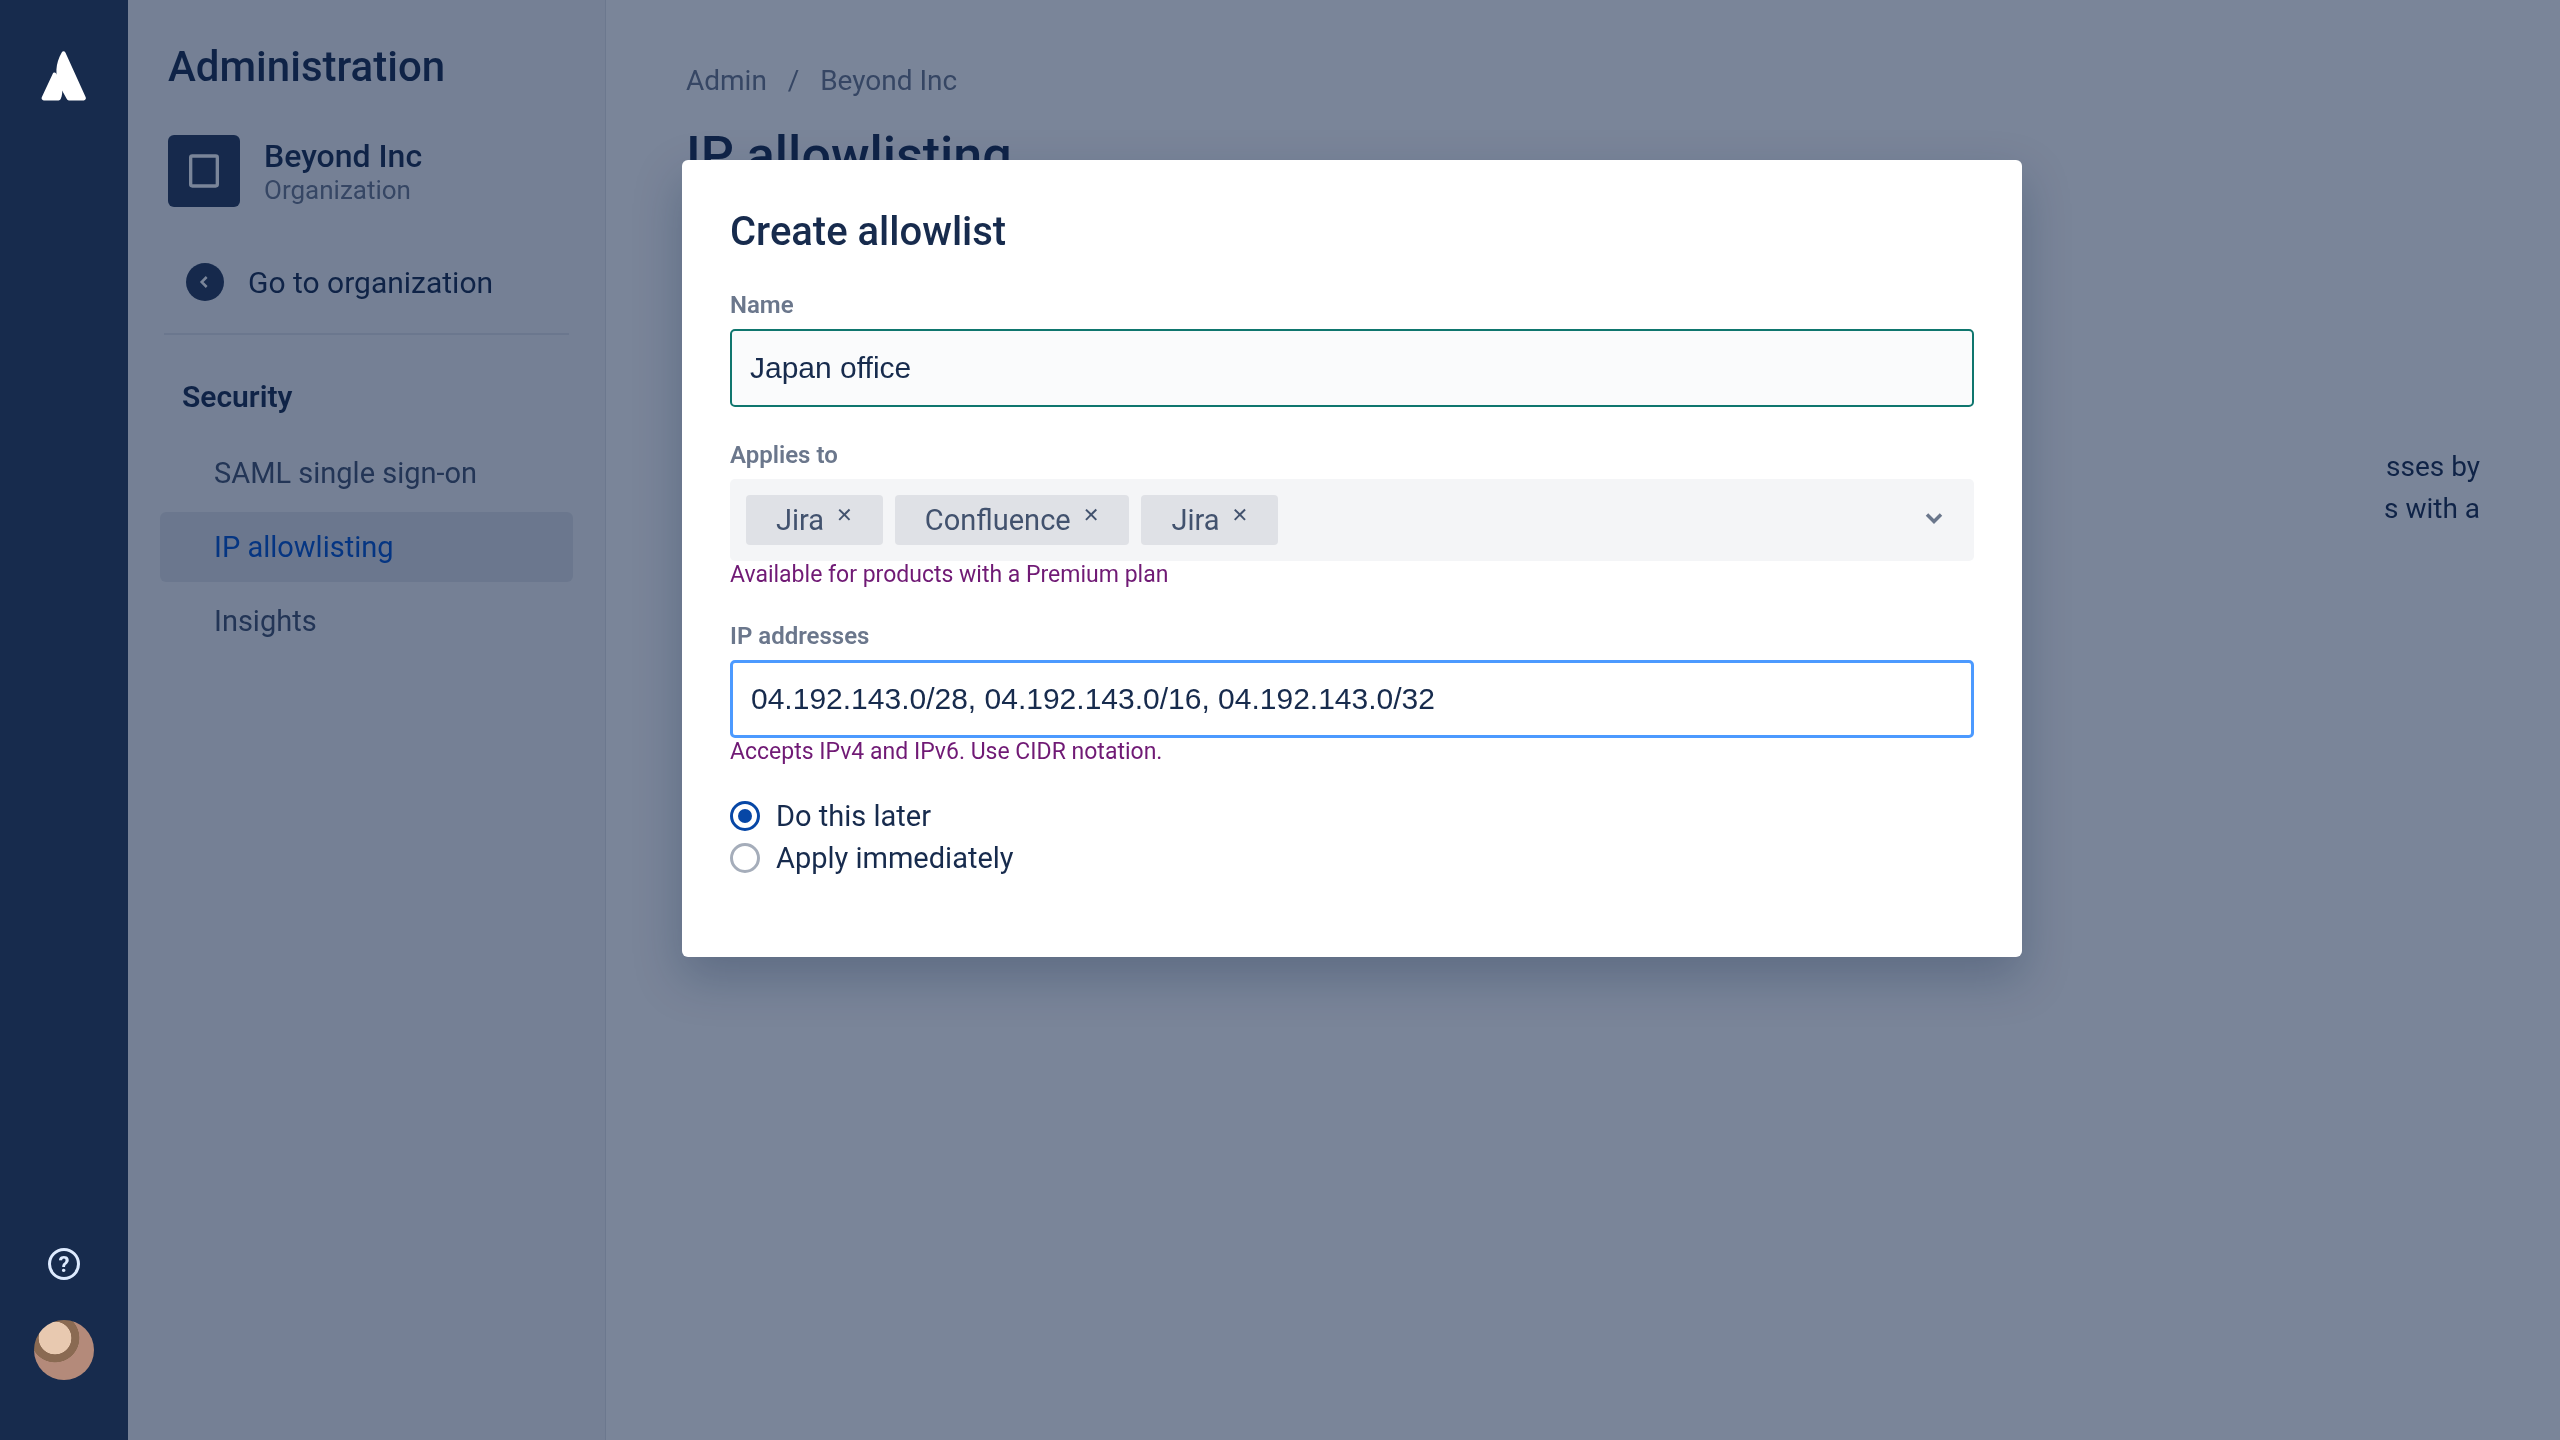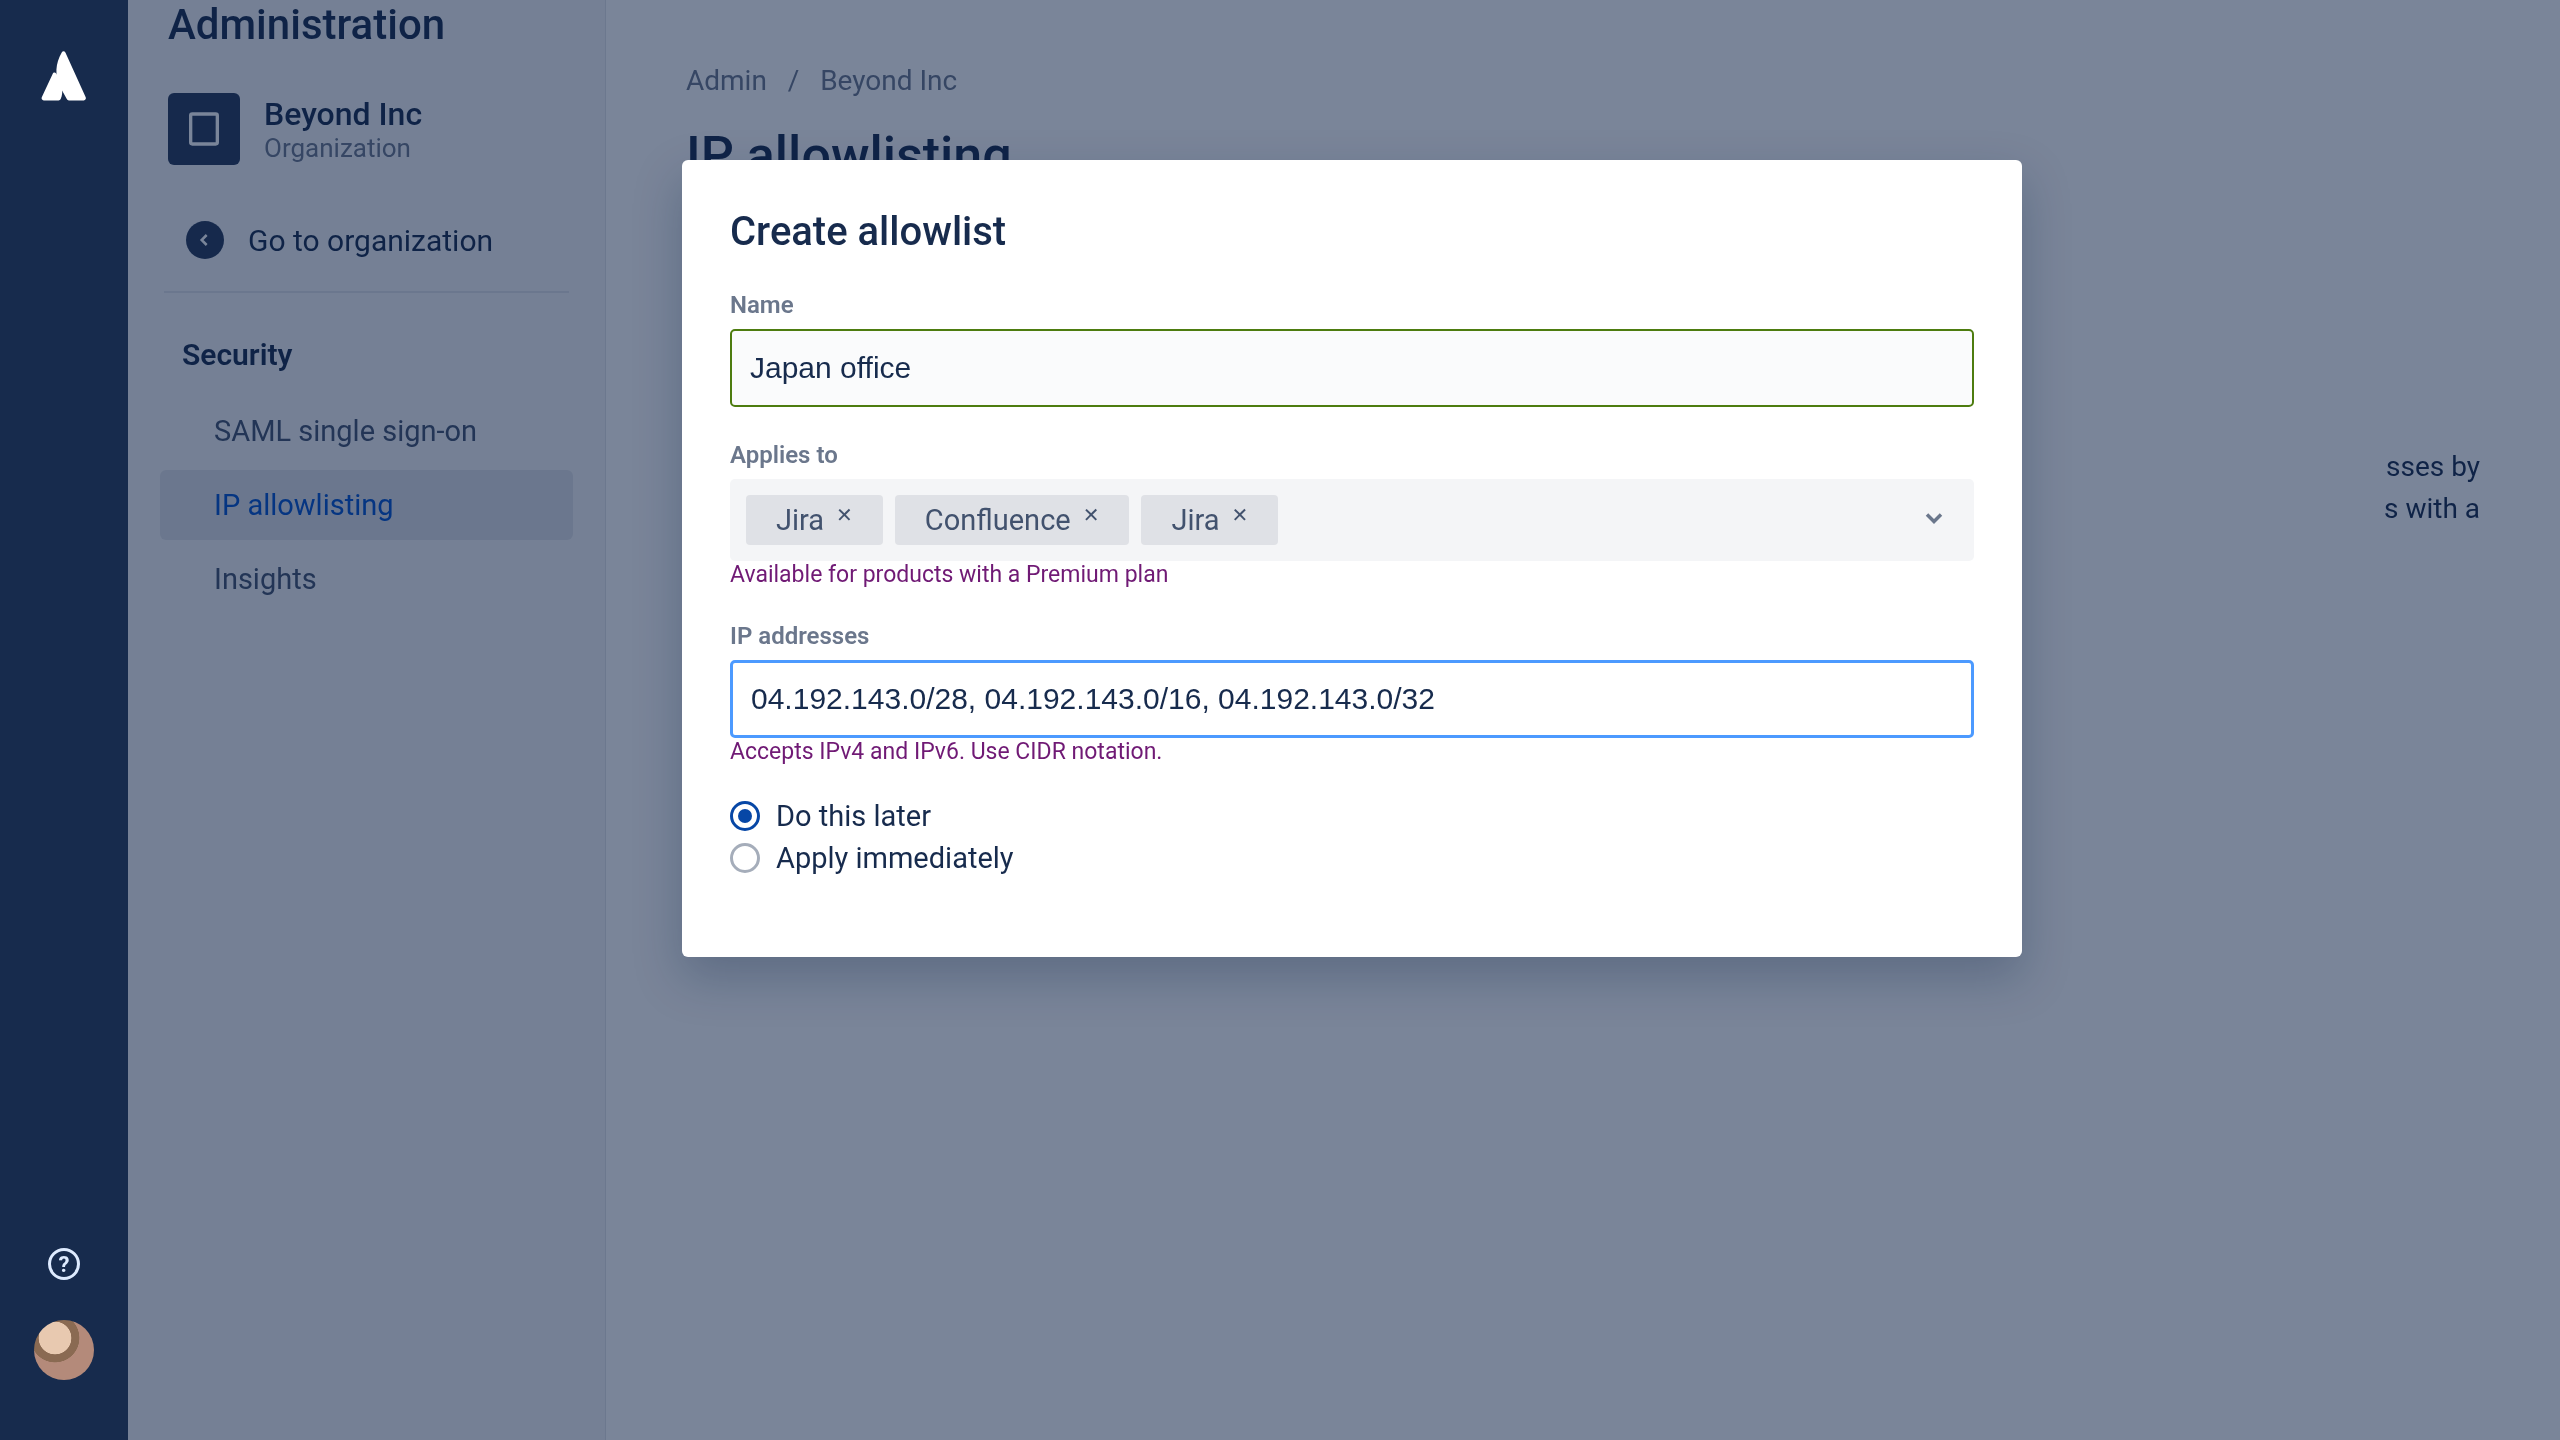--- a/index.html
+++ b/index.html
@@ -22,20 +22,21 @@
   }
   .rail-avatar {
     width: 60px; height: 60px; border-radius: 50%;
     background: radial-gradient(circle at 35% 30%, #e8c9b0 0 28%, #8a6a52 29% 42%, #b48a7a 43% 100%);
   }
 
   
   .sidebar {
     position: absolute; left: 128px; top: 0; width: 478px; height: 100%;
     background: #F4F5F7; border-right: 1px solid rgba(9,30,66,.08);
+    padding-top: 42px;
   }
   .sb-title { font-size: 42px; font-weight: 500; color: #172B4D; padding-left: 40px; margin-bottom: 44px; }
   .sb-org {
     display:flex; align-items:center; gap:24px; padding-left:40px; margin-bottom:36px;
   }
   .sb-org-icon {
     width: 72px; height: 72px; border-radius: 6px; background:#253858;
     display:flex; align-items:center; justify-content:center; color:#fff;
   }
   .sb-org-name { font-size: 32px; font-weight:500; color:#172B4D; }
@@ -71,21 +72,21 @@
     background: rgba(9,30,66,.54);
   }
   .modal {
     position:absolute; left:682px; top:160px; width:1340px;
     background:#fff; border-radius:6px; padding: 48px;
     box-shadow: 0 20px 48px rgba(9,30,66,.25);
   }
   .m-title { font-size:40px; font-weight:500; color:#172B4D; margin-bottom:36px; }
   .fld-label { font-size:24px; font-weight:600; color:#6B778C; margin-bottom:10px; }
   .text-input {
-    width:100%; height:78px; border:2px solid #4d7c0f; border-radius:5px;
+    width:100%; height:78px; border:2px solid #0f766e; border-radius:5px;
     background:#FAFBFC; font-size:30px; color:#172B4D; padding:0 18px;
   }
   .text-input.focus { border:3px solid #4C9AFF; background:#fff; }
   .helper { font-size:23px; color:#701a75; margin-top:0; }
   .group { margin-bottom:34px; }
 
   .multi {
     width:100%; min-height:82px; background:#F4F5F7; border-radius:5px;
     display:flex; align-items:center; gap:12px; padding:12px 60px 12px 16px; position:relative;
   }

